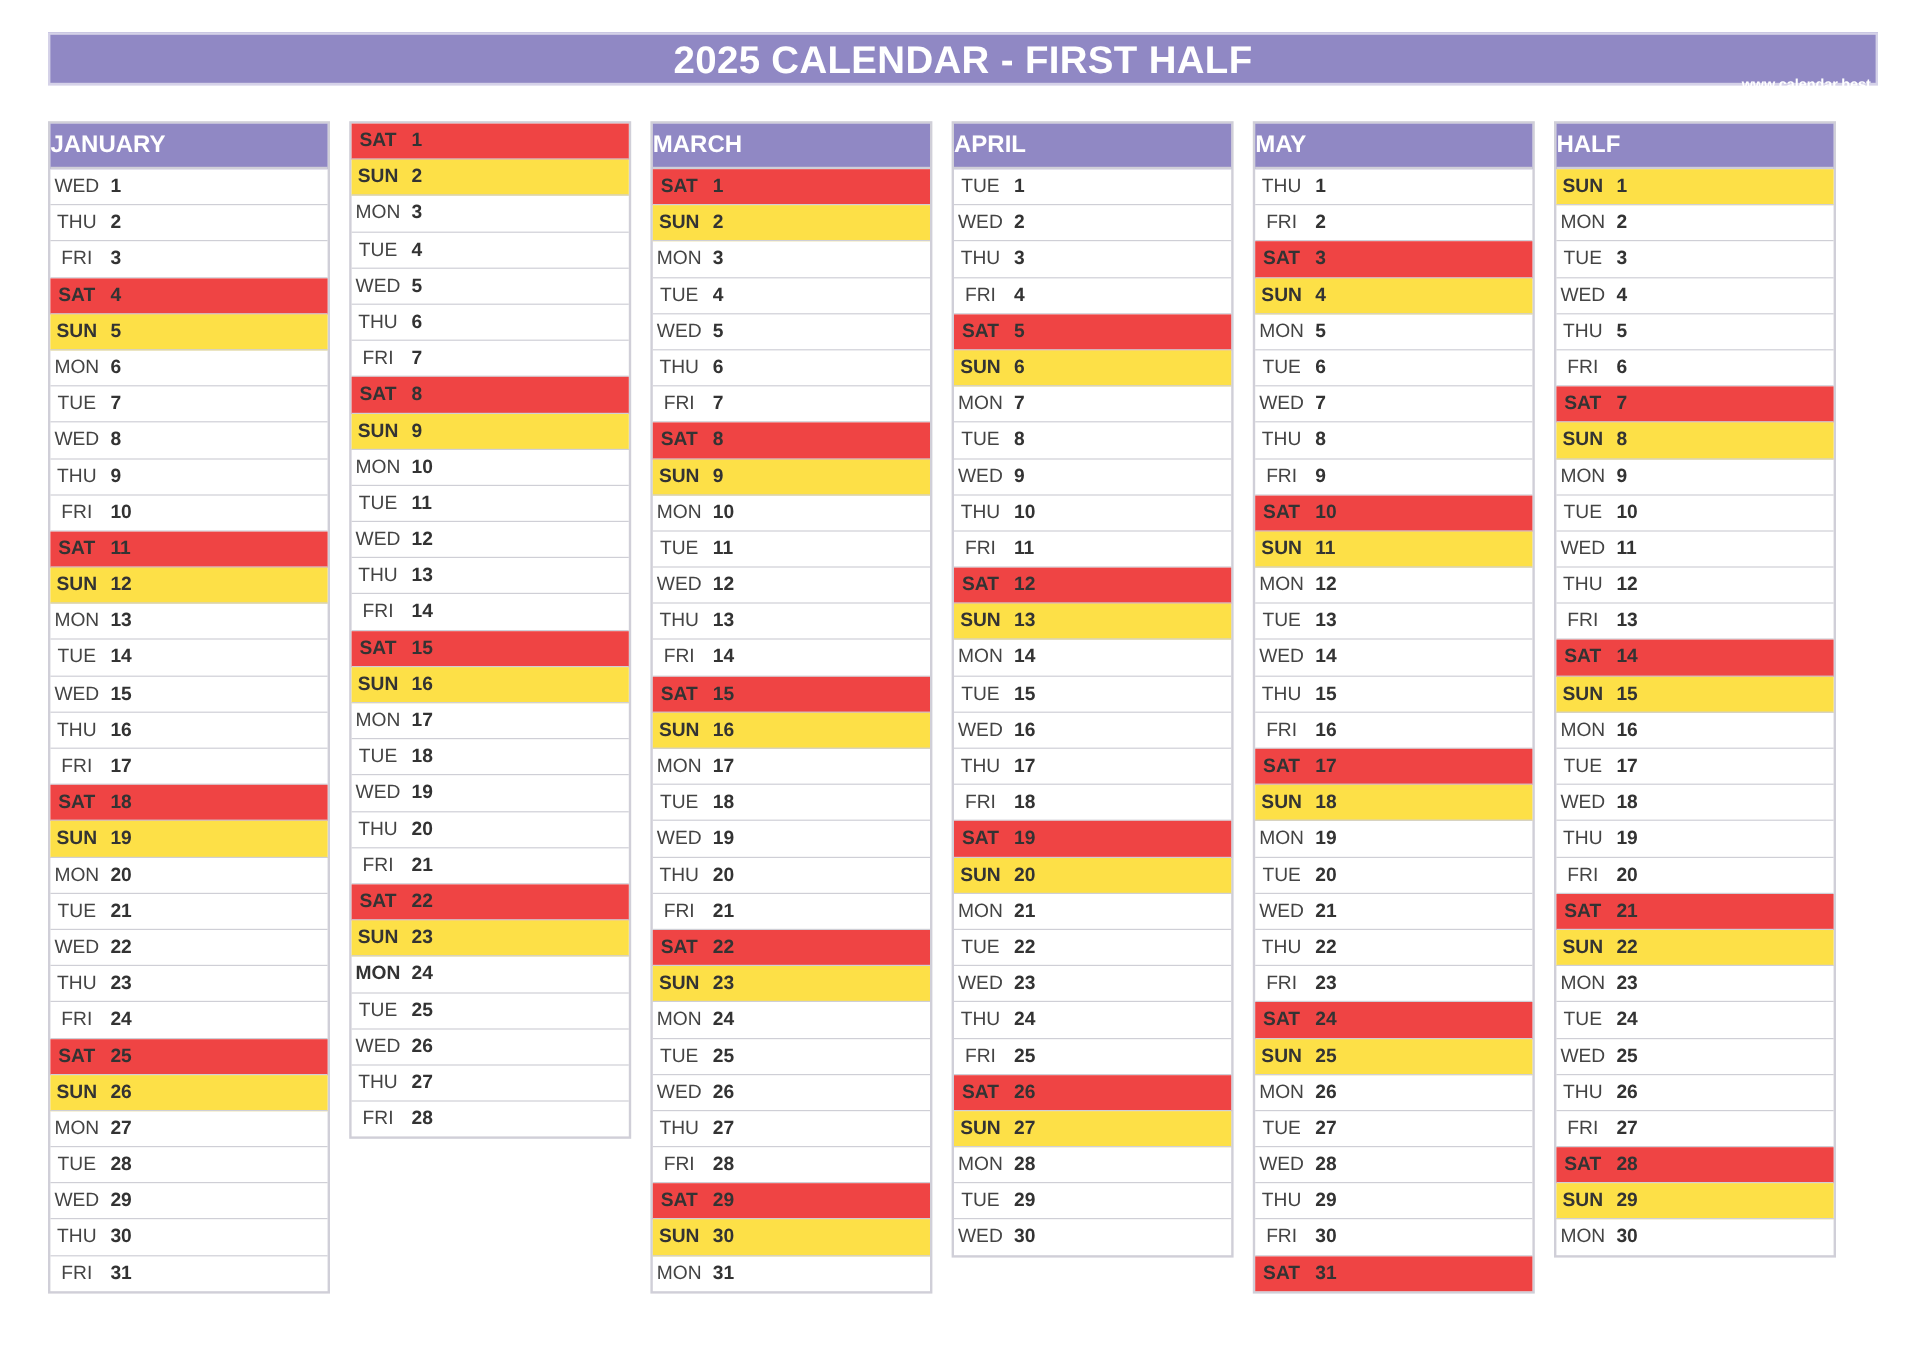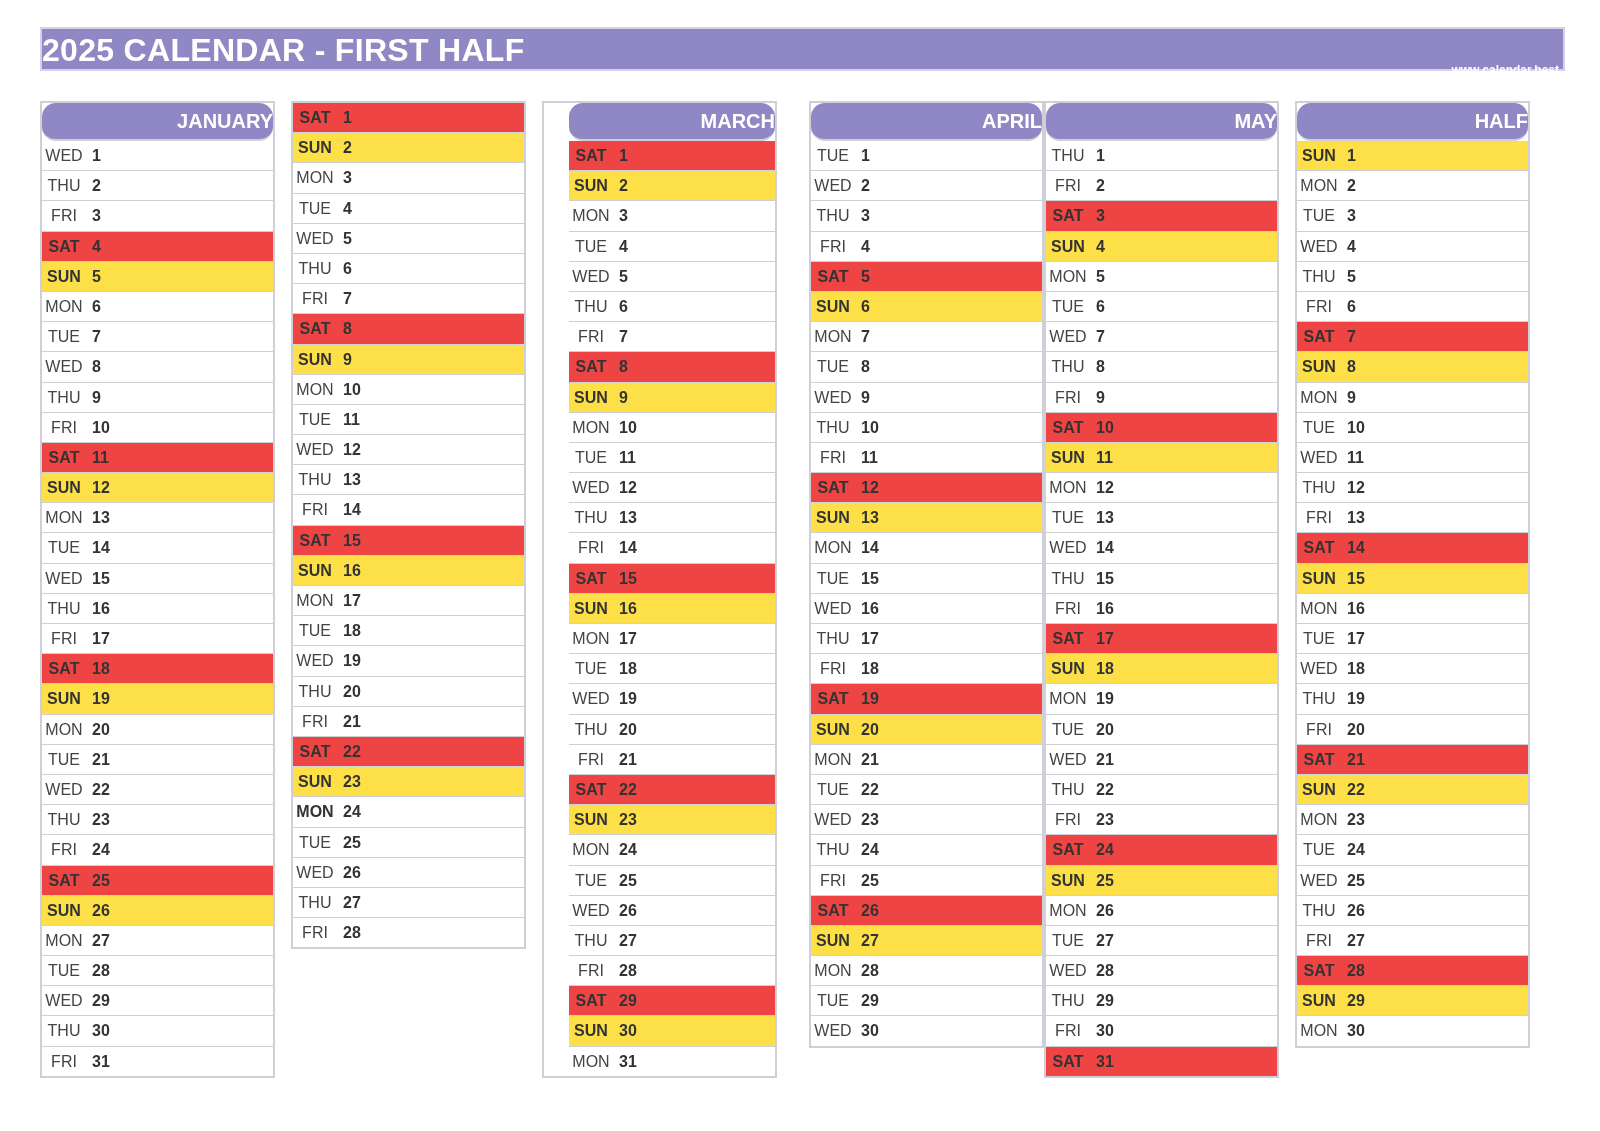--- a/index.html
+++ b/index.html
@@ -1,22 +1,22 @@
 <!DOCTYPE html>
 <html><head>
 <meta charset="utf-8">
 <style>
   html, body { margin:0; padding:0; background:#ffffff; }
   body { width:1600px; height:1131px; position:relative; font-family:"Liberation Sans", "DejaVu Sans", sans-serif; color:#3a3a3a; overflow:hidden; }
   .title-bar { position:absolute; left:40px; top:27px; width:1525px; height:44px; background:#9088c4; border:2px solid #d5d2e8; box-sizing:border-box; }
-  .title-text { position:absolute; left:0; right:0; top:3px; text-align:left; font-size:32px; font-weight:bold; color:#ffffff; letter-spacing:0.3px; }
+  .title-text { position:absolute; left:0; right:0; top:3px; text-align:center; font-size:32px; font-weight:bold; color:#ffffff; letter-spacing:0.3px; }
   .site-link { position:absolute; right:4px; top:20px; font-size:12px; font-weight:bold; color:#ffffff; text-decoration:underline;margin-top:14px; }
   .months { position:absolute; left:40px; top:101px; width:1525px; }
   .month { position:absolute; top:0; width:235px; border:2px solid #d0cfd8; box-sizing:border-box; background:#fff; }
-  .month-header { height:36px; background:#9088c4; color:#fff; font-weight:bold; font-size:20px; text-align:right; line-height:37px; border-bottom:2px solid #d0cfd8;border-radius:14px; }
+  .month-header { height:36px; background:#9088c4; color:#fff; font-weight:bold; font-size:20px; text-align:left; line-height:37px; border-bottom:2px solid #d0cfd8; }
   .row { height:29.2px; border-bottom:1.1px solid #cfcfd6; position:relative; font-size:16px; line-height:29px; }
   .row:last-child { border-bottom:none; }
   .row.sat { background:#ef4444; }
   .row.sun { background:#fde047; }
   .dow { position:absolute; left:0; width:44px; text-align:center; color:#444; }
   .row.sat .dow, .row.sun .dow, .row.bold .dow { font-weight:bold; color:#333; }
   .num { position:absolute; left:50px; font-weight:bold; color:#333; }
 </style>
 </head>
 <body>
@@ -261,21 +261,21 @@
       </div>
       <div class="row">
         <span class="dow">THU</span>
         <span class="num">27</span>
       </div>
       <div class="row">
         <span class="dow">FRI</span>
         <span class="num">28</span>
       </div>
     </div>
-    <div class="month" style="left: 502px; padding-left: 25px;">
+    <div class="month" style="left: 502px;">
       <div class="month-header">MARCH</div>
       <div class="row sat">
         <span class="dow">SAT</span>
         <span class="num">1</span>
       </div>
       <div class="row sun">
         <span class="dow">SUN</span>
         <span class="num">2</span>
       </div>
       <div class="row">
@@ -388,21 +388,21 @@
       </div>
       <div class="row sun">
         <span class="dow">SUN</span>
         <span class="num">30</span>
       </div>
       <div class="row">
         <span class="dow">MON</span>
         <span class="num">31</span>
       </div>
     </div>
-    <div class="month" style="left: 753px; margin-left: 16px;">
+    <div class="month" style="left: 753px;">
       <div class="month-header">APRIL</div>
       <div class="row">
         <span class="dow">TUE</span>
         <span class="num">1</span>
       </div>
       <div class="row">
         <span class="dow">WED</span>
         <span class="num">2</span>
       </div>
       <div class="row">

